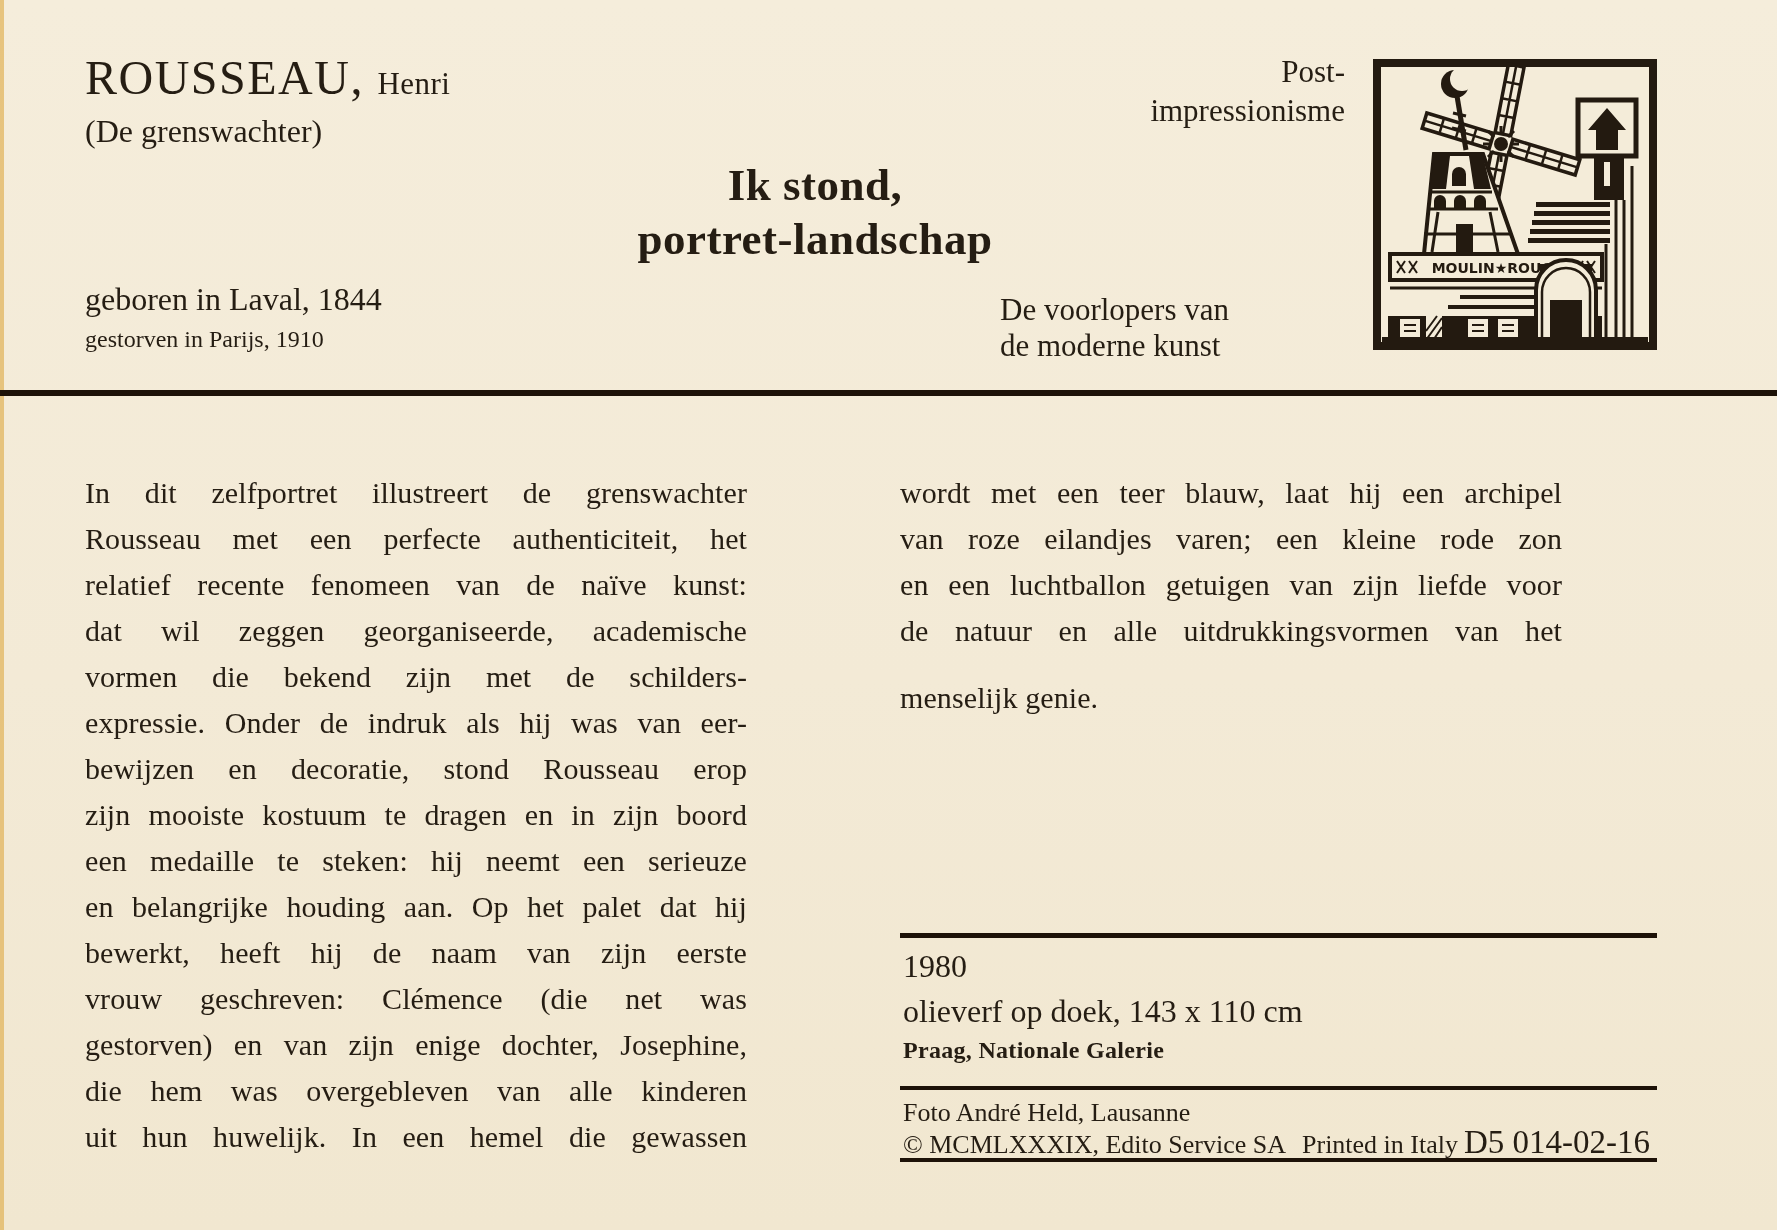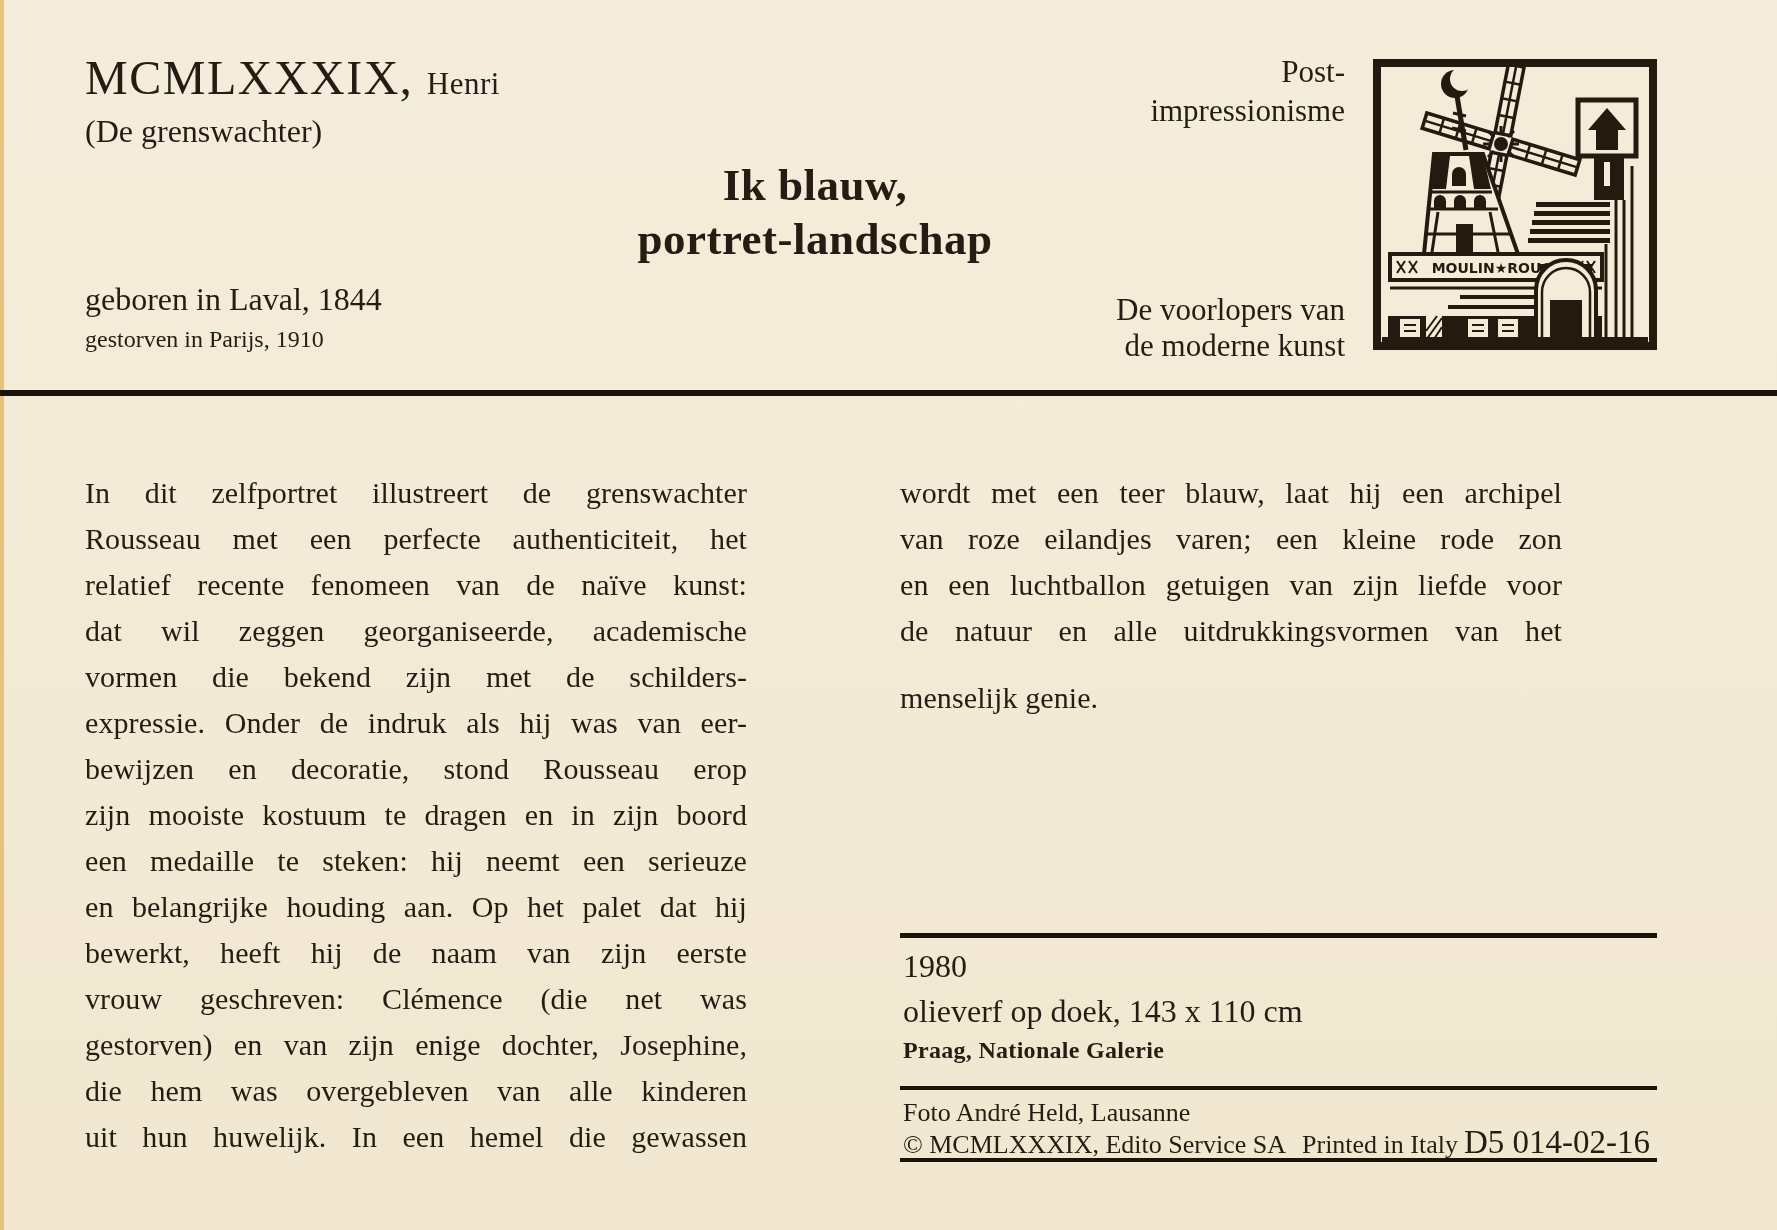--- a/index.html
+++ b/index.html
@@ -19,21 +19,21 @@
   .artist-firstname { font-size: 31px; letter-spacing: .5px; }
   .artist-nickname { left: 85px; top: 113px; font-size: 32px; }
   .born-line { left: 85px; top: 281px; font-size: 32px; }
   .died-line { left: 85px; top: 326px; font-size: 24px; }
 
   .title-block { left: 480px; top: 158px; width: 670px; text-align: center;
                  font-weight: bold; font-size: 45px; line-height: 54px; letter-spacing: .5px; }
 
   .movement-block { left: 1000px; top: 52px; width: 345px; text-align: right;
                     font-size: 31px; line-height: 39px; }
-  .series-block { left: 1000px; top: 292px; width: 345px; text-align: right;
+  .series-block { left: 1000px; top: 292px; width: 345px; 
                   font-size: 31px; line-height: 36px; }
 
   .emblem-box { left: 1370px; top: 56px; width: 290px; height: 298px; }
   .emblem-box svg { display: block; width: 100%; height: 100%; }
 
   .divider { left: 0; top: 390px; width: 1777px; height: 6px; background: #1d1208; }
 
   
   .text-column { font-size: 30px; line-height: 46px; letter-spacing: .1px; }
   .col-left  { left: 85px;  top: 470px; width: 662px; }
@@ -54,29 +54,29 @@
   .credit-printed { margin-left: 16px; }
   .credit-code { font-size: 33px; margin-left: 6px; }
 </style>
 </head>
 <body>
 
 <div class="card">
   <div class="abs edge-strip"></div>
 
   <div class="abs artist-name">
-    <span>MCMLXXXIX,</span>
+    <span>ROUSSEAU,</span>
     <span class="artist-firstname">Henri</span>
   </div>
   <div class="abs artist-nickname">(De grenswachter)</div>
   <div class="abs born-line">geboren in Laval, 1844</div>
   <div class="abs died-line">gestorven in Parijs, 1910</div>
 
   <div class="abs title-block">
-    <div>Ik blauw,</div>
+    <div>Ik stond,</div>
     <div>portret-landschap</div>
   </div>
 
   <div class="abs movement-block">
     <div>Post-</div>
     <div>impressionisme</div>
   </div>
   <div class="abs series-block">
     <div>De voorlopers van</div>
     <div>de moderne kunst</div>

